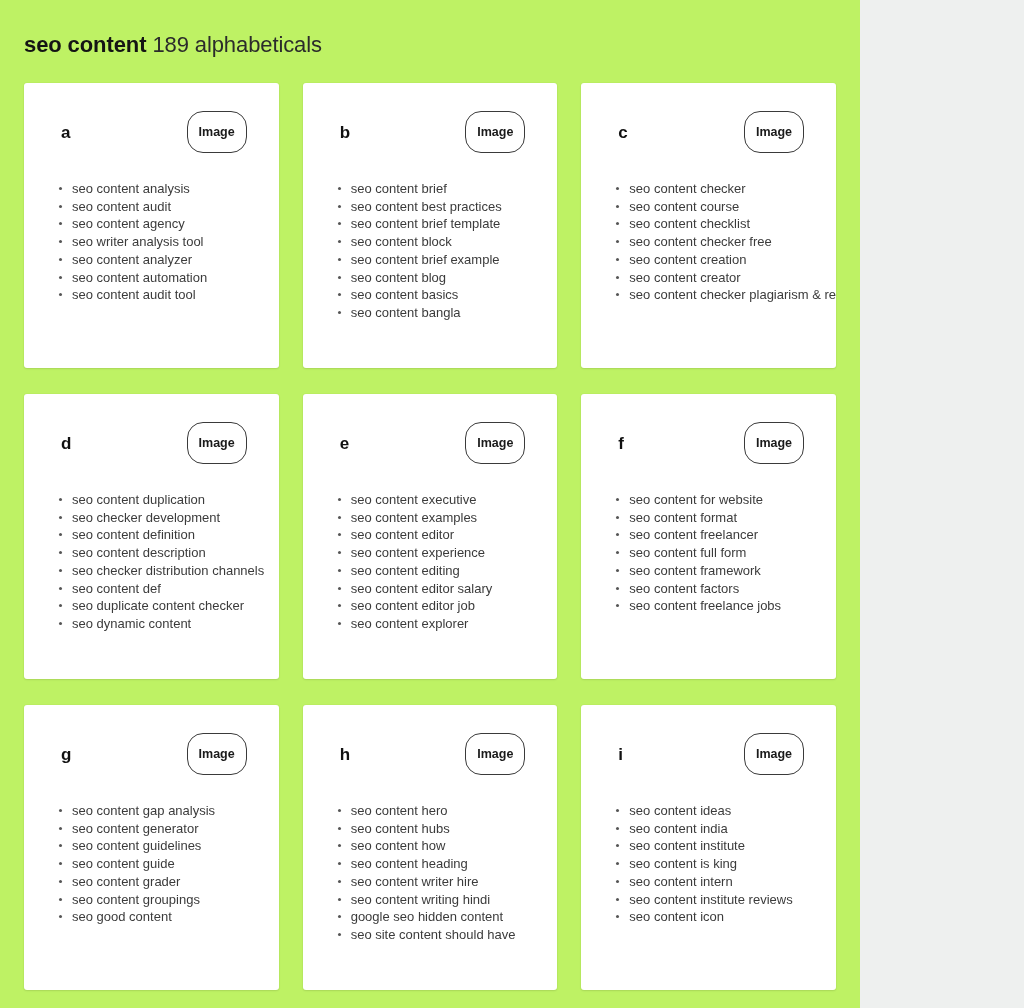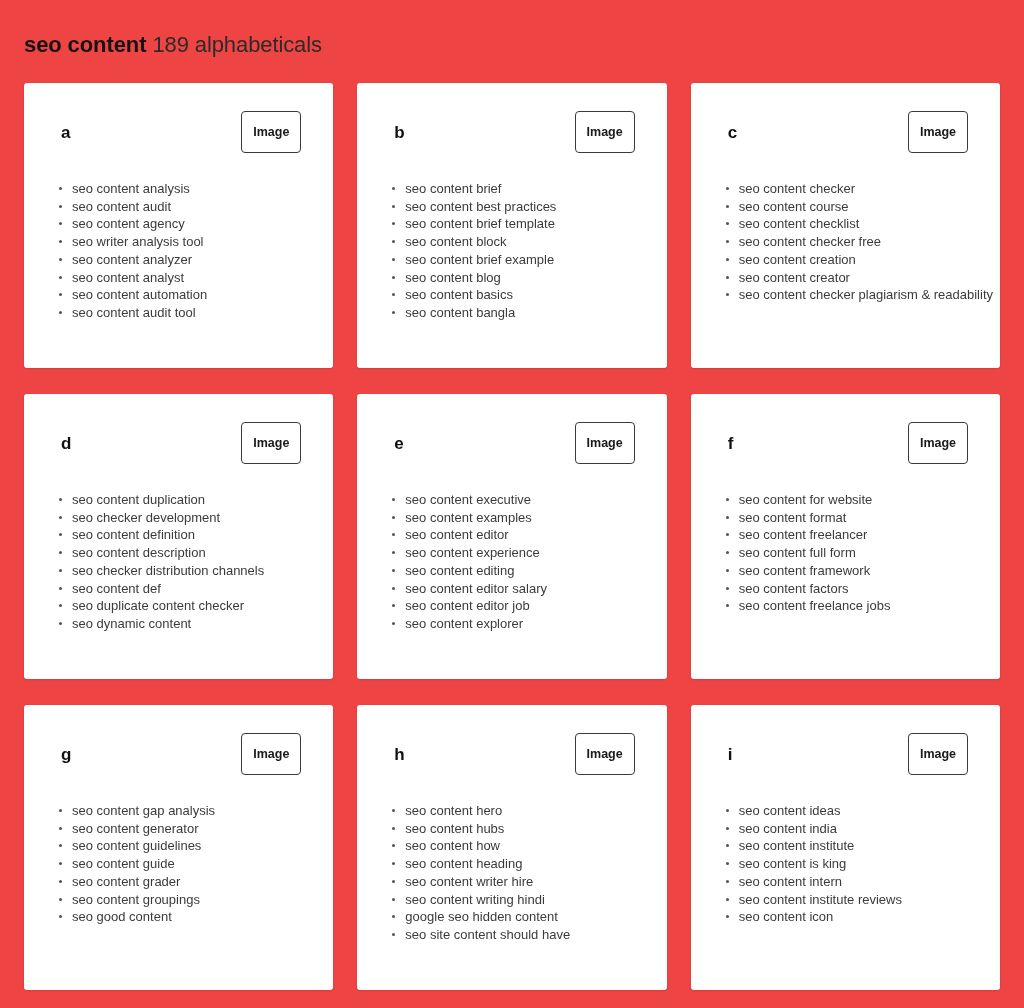--- a/index.html
+++ b/index.html
@@ -8,23 +8,23 @@
     margin: 0;
     padding: 0;
     width: 1024px;
     height: 1008px;
     background: #eef0ef;
     font-family: "Liberation Sans", sans-serif;
     -webkit-font-smoothing: antialiased;
     overflow: hidden;
   }
   .page {
-    width: 1024px;
+    width: 860px;
     min-height: 1008px;
-    background: #ef4444;
+    background: #bef264;
     padding: 0;
   }
   .page-header {
     padding: 30px 0 0 24px;
     margin: 0;
     font-size: 22px;
     line-height: 30px;
     font-weight: 400;
     color: #1d1d1d;
     letter-spacing: -0.1px;
@@ -67,21 +67,21 @@
     font-weight: 700;
     color: #111111;
     line-height: 20px;
     margin: 0;
     padding-top: 1px;
   }
   .img-placeholder {
     width: 60px;
     height: 42px;
     border: 1px solid #3a3a3a;
-    border-radius: 4px;
+    border-radius: 16px;
     background: #ffffff;
     display: flex;
     align-items: center;
     justify-content: center;
     font-size: 12.5px;
     font-weight: 700;
     color: #1a1a1a;
     flex: 0 0 auto;
     margin-top: -11px;
   }
@@ -123,21 +123,20 @@
         <div class="card-top">
           <div class="card-letter">a</div>
           <div class="img-placeholder">Image</div>
         </div>
         <ul class="kw-list">
           <li class="kw-item"><span class="bullet"></span><span>seo content analysis</span></li>
           <li class="kw-item"><span class="bullet"></span><span>seo content audit</span></li>
           <li class="kw-item"><span class="bullet"></span><span>seo content agency</span></li>
           <li class="kw-item"><span class="bullet"></span><span>seo writer analysis tool</span></li>
           <li class="kw-item"><span class="bullet"></span><span>seo content analyzer</span></li>
-          <li class="kw-item"><span class="bullet"></span><span>seo content analyst</span></li>
           <li class="kw-item"><span class="bullet"></span><span>seo content automation</span></li>
           <li class="kw-item"><span class="bullet"></span><span>seo content audit tool</span></li>
         </ul>
       </div>
       <div class="card">
         <div class="card-top">
           <div class="card-letter">b</div>
           <div class="img-placeholder">Image</div>
         </div>
         <ul class="kw-list">

